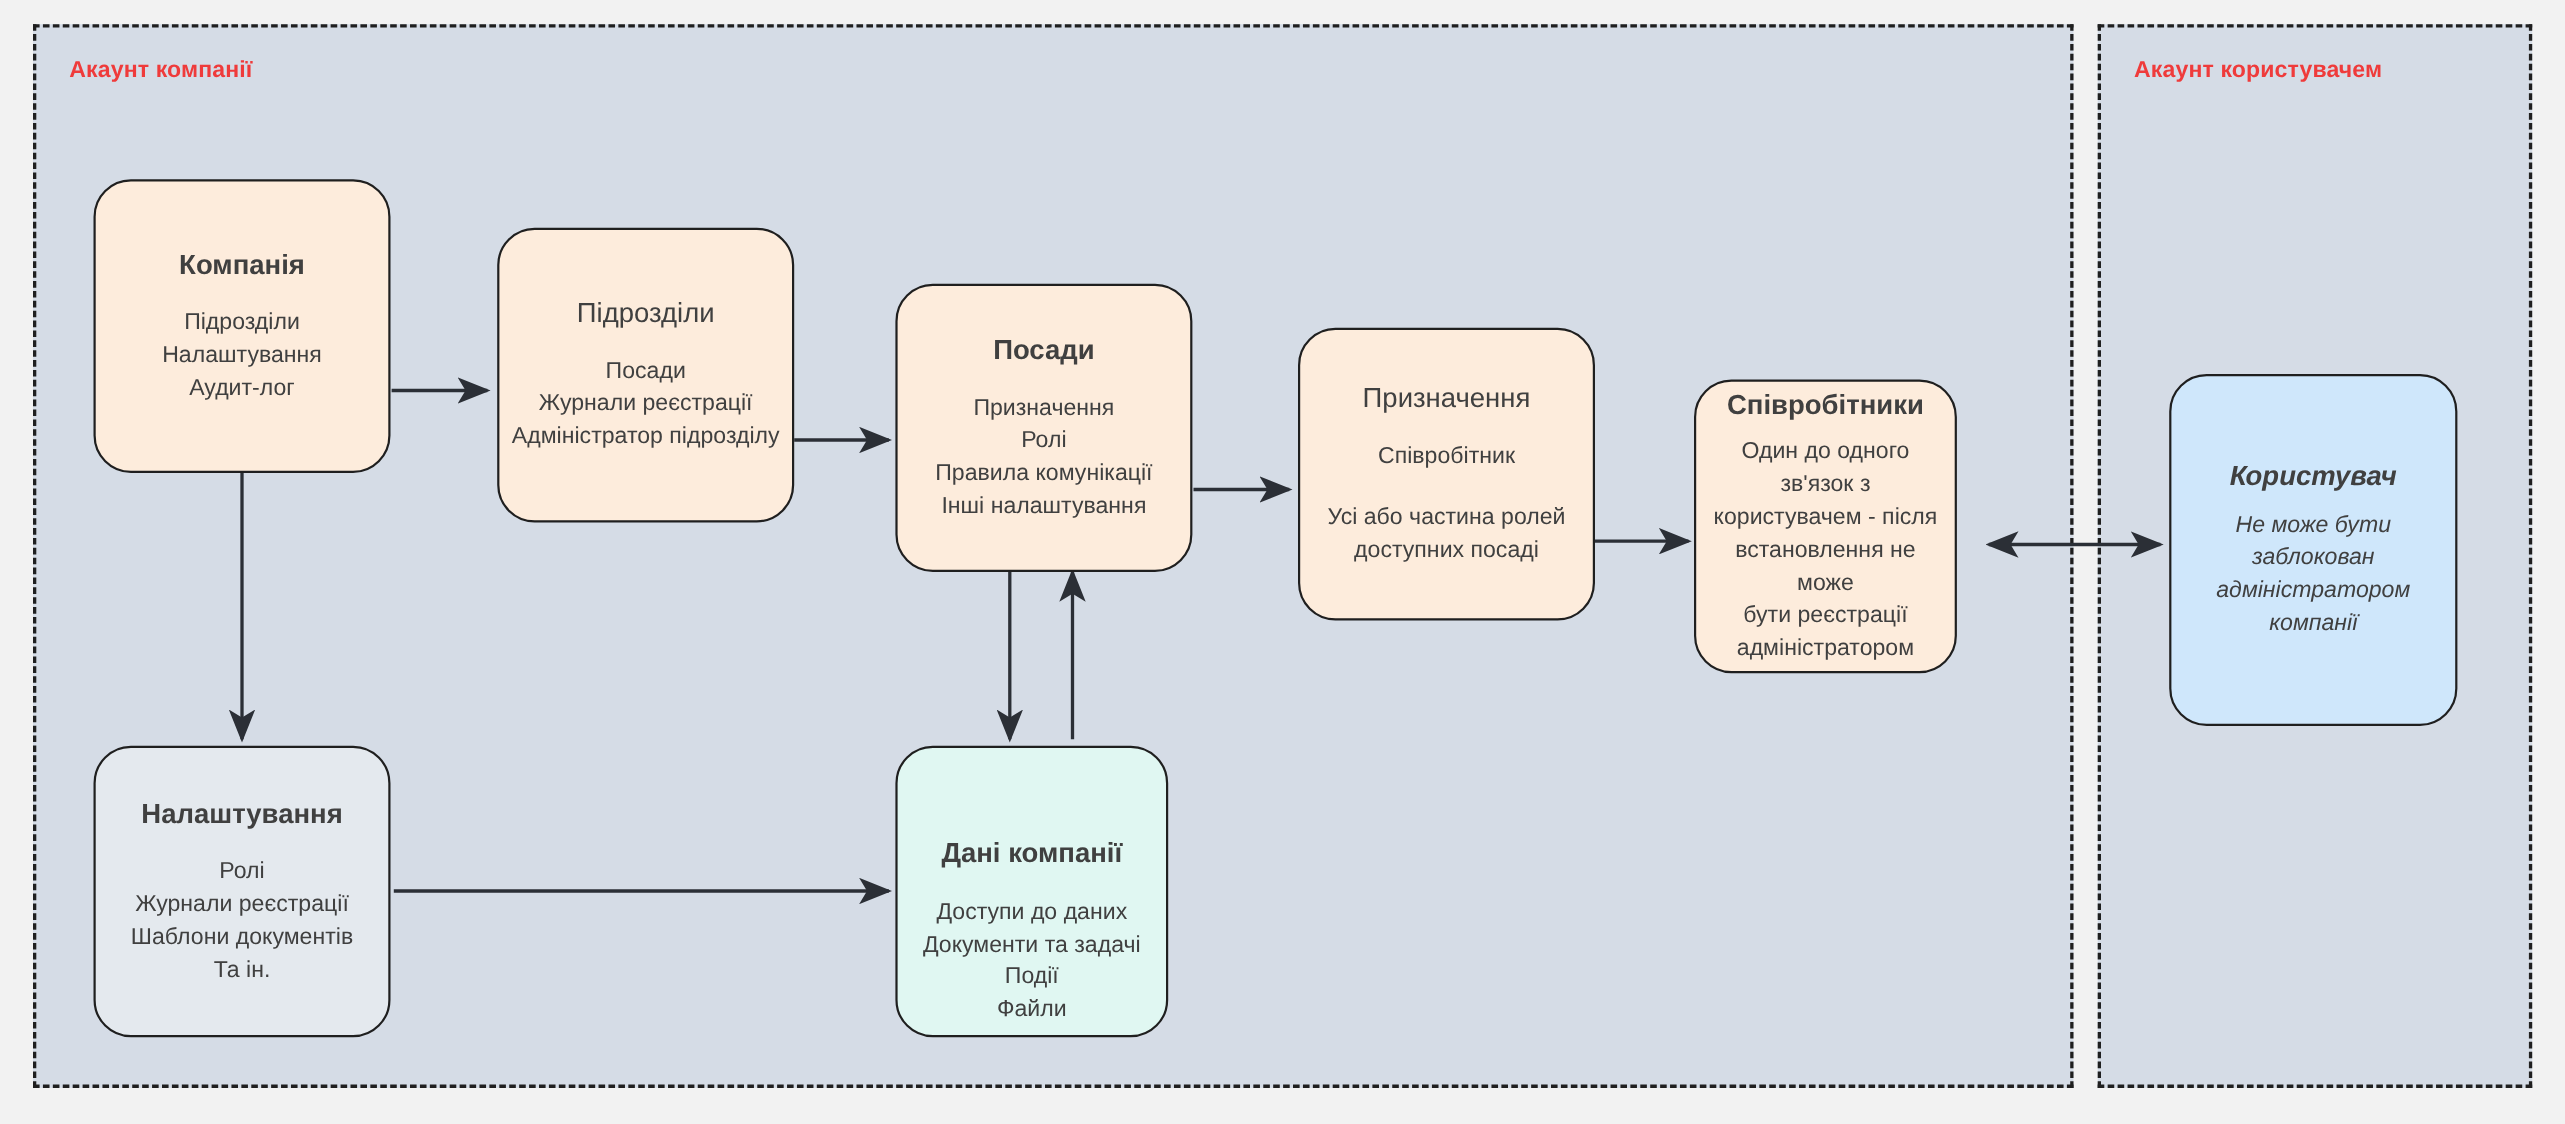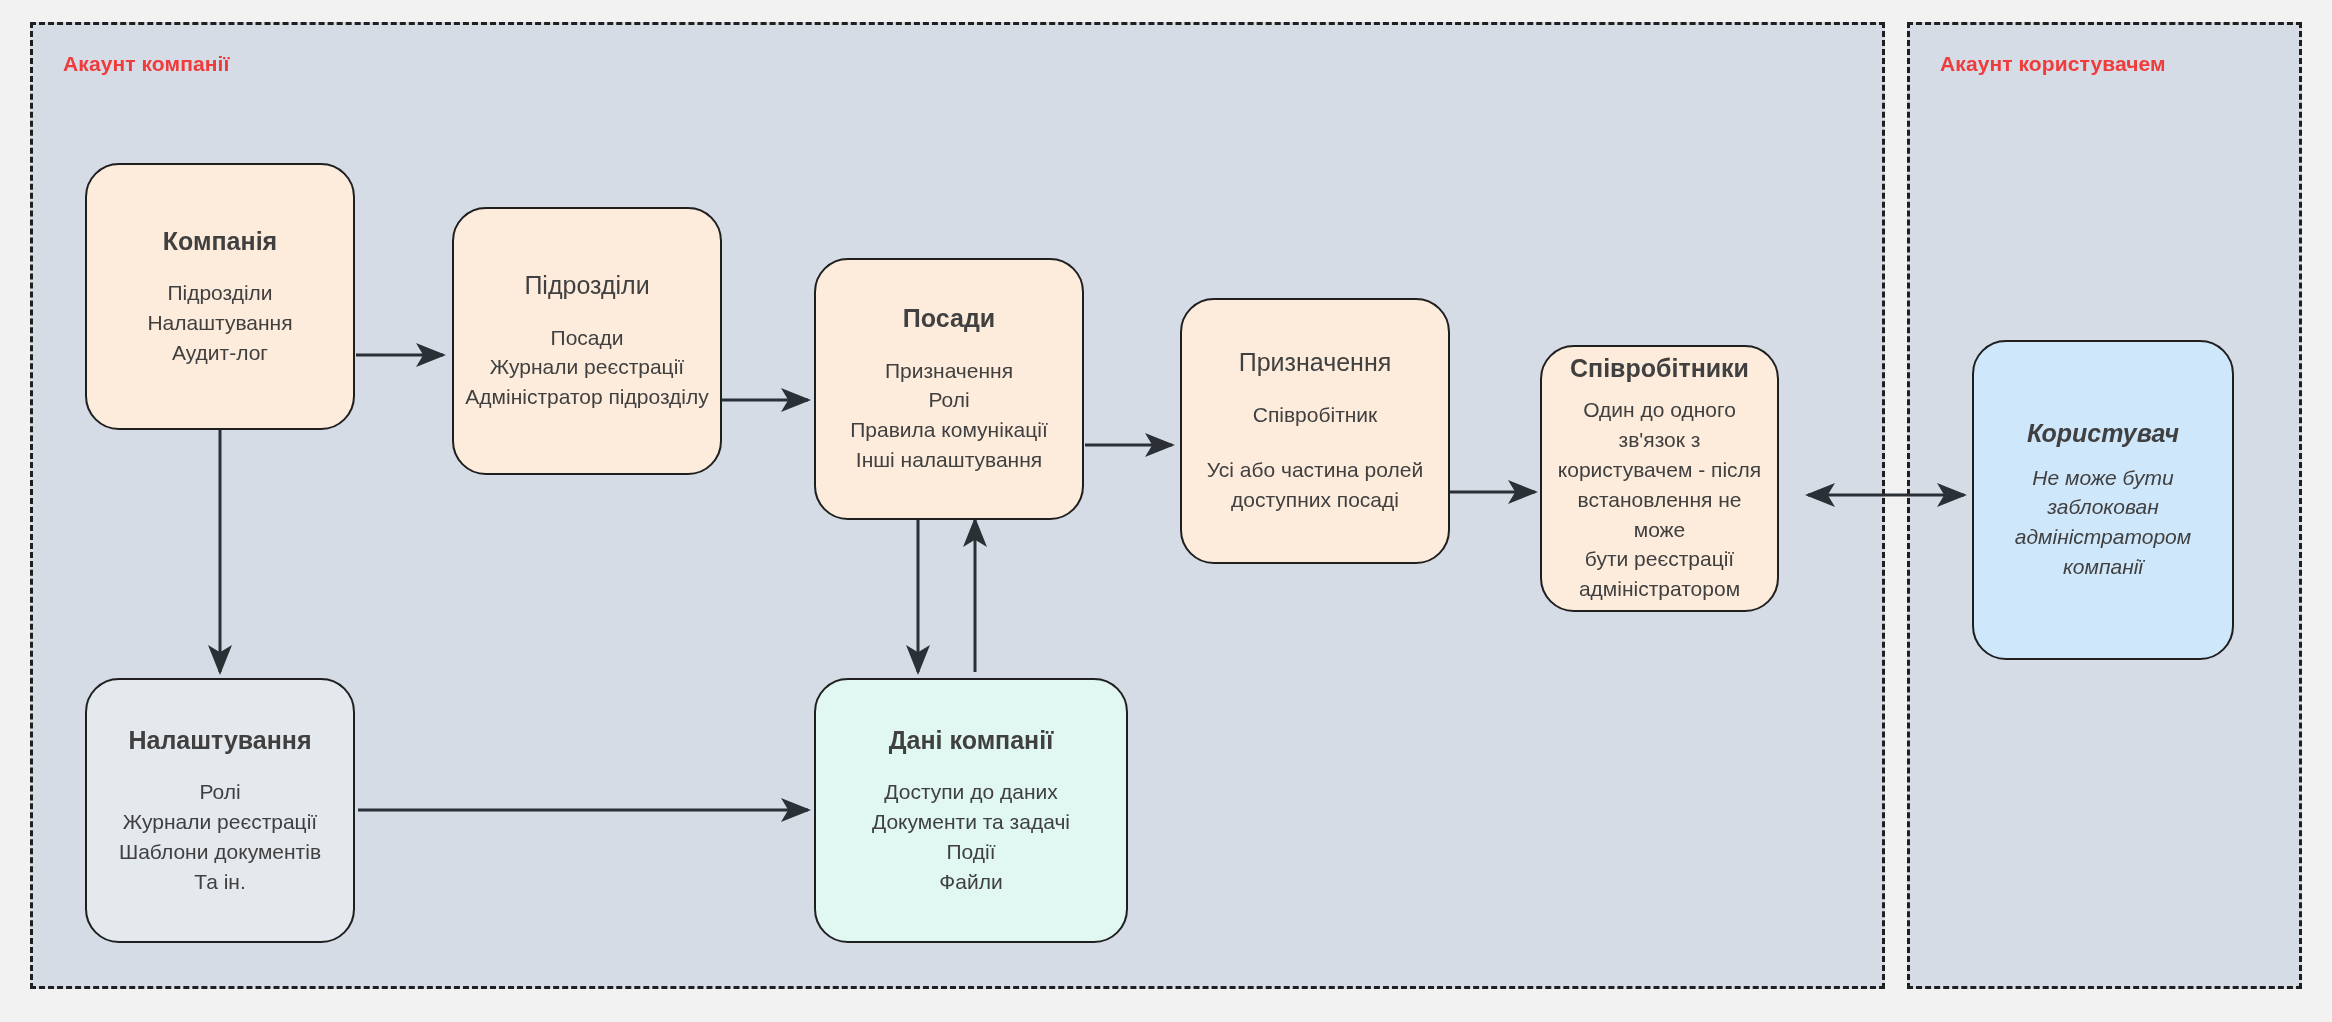--- a/index.html
+++ b/index.html
@@ -161,21 +161,21 @@
   </div>
 
   <div class="node fill-grey bold" style="left:85px; top:678px; width:270px; height:265px;">
     <div class="title">Налаштування</div>
     <div class="body">Ролі
 Журнали реєстрації
 Шаблони документів
 Та ін.</div>
   </div>
 
-  <div class="node fill-mint bold" style="left:814px; top:678px; width:314px; height:265px;">
+  <div class="node fill-mint bold" style="left:814px; top:678px; width:248px; height:265px;justify-content:flex-end;">
     <div class="title">Дані компанії</div>
     <div class="body">Доступи до даних
 Документи та задачі
 Події
 Файли</div>
   </div>
 
 </div>
 
 </body></html>

